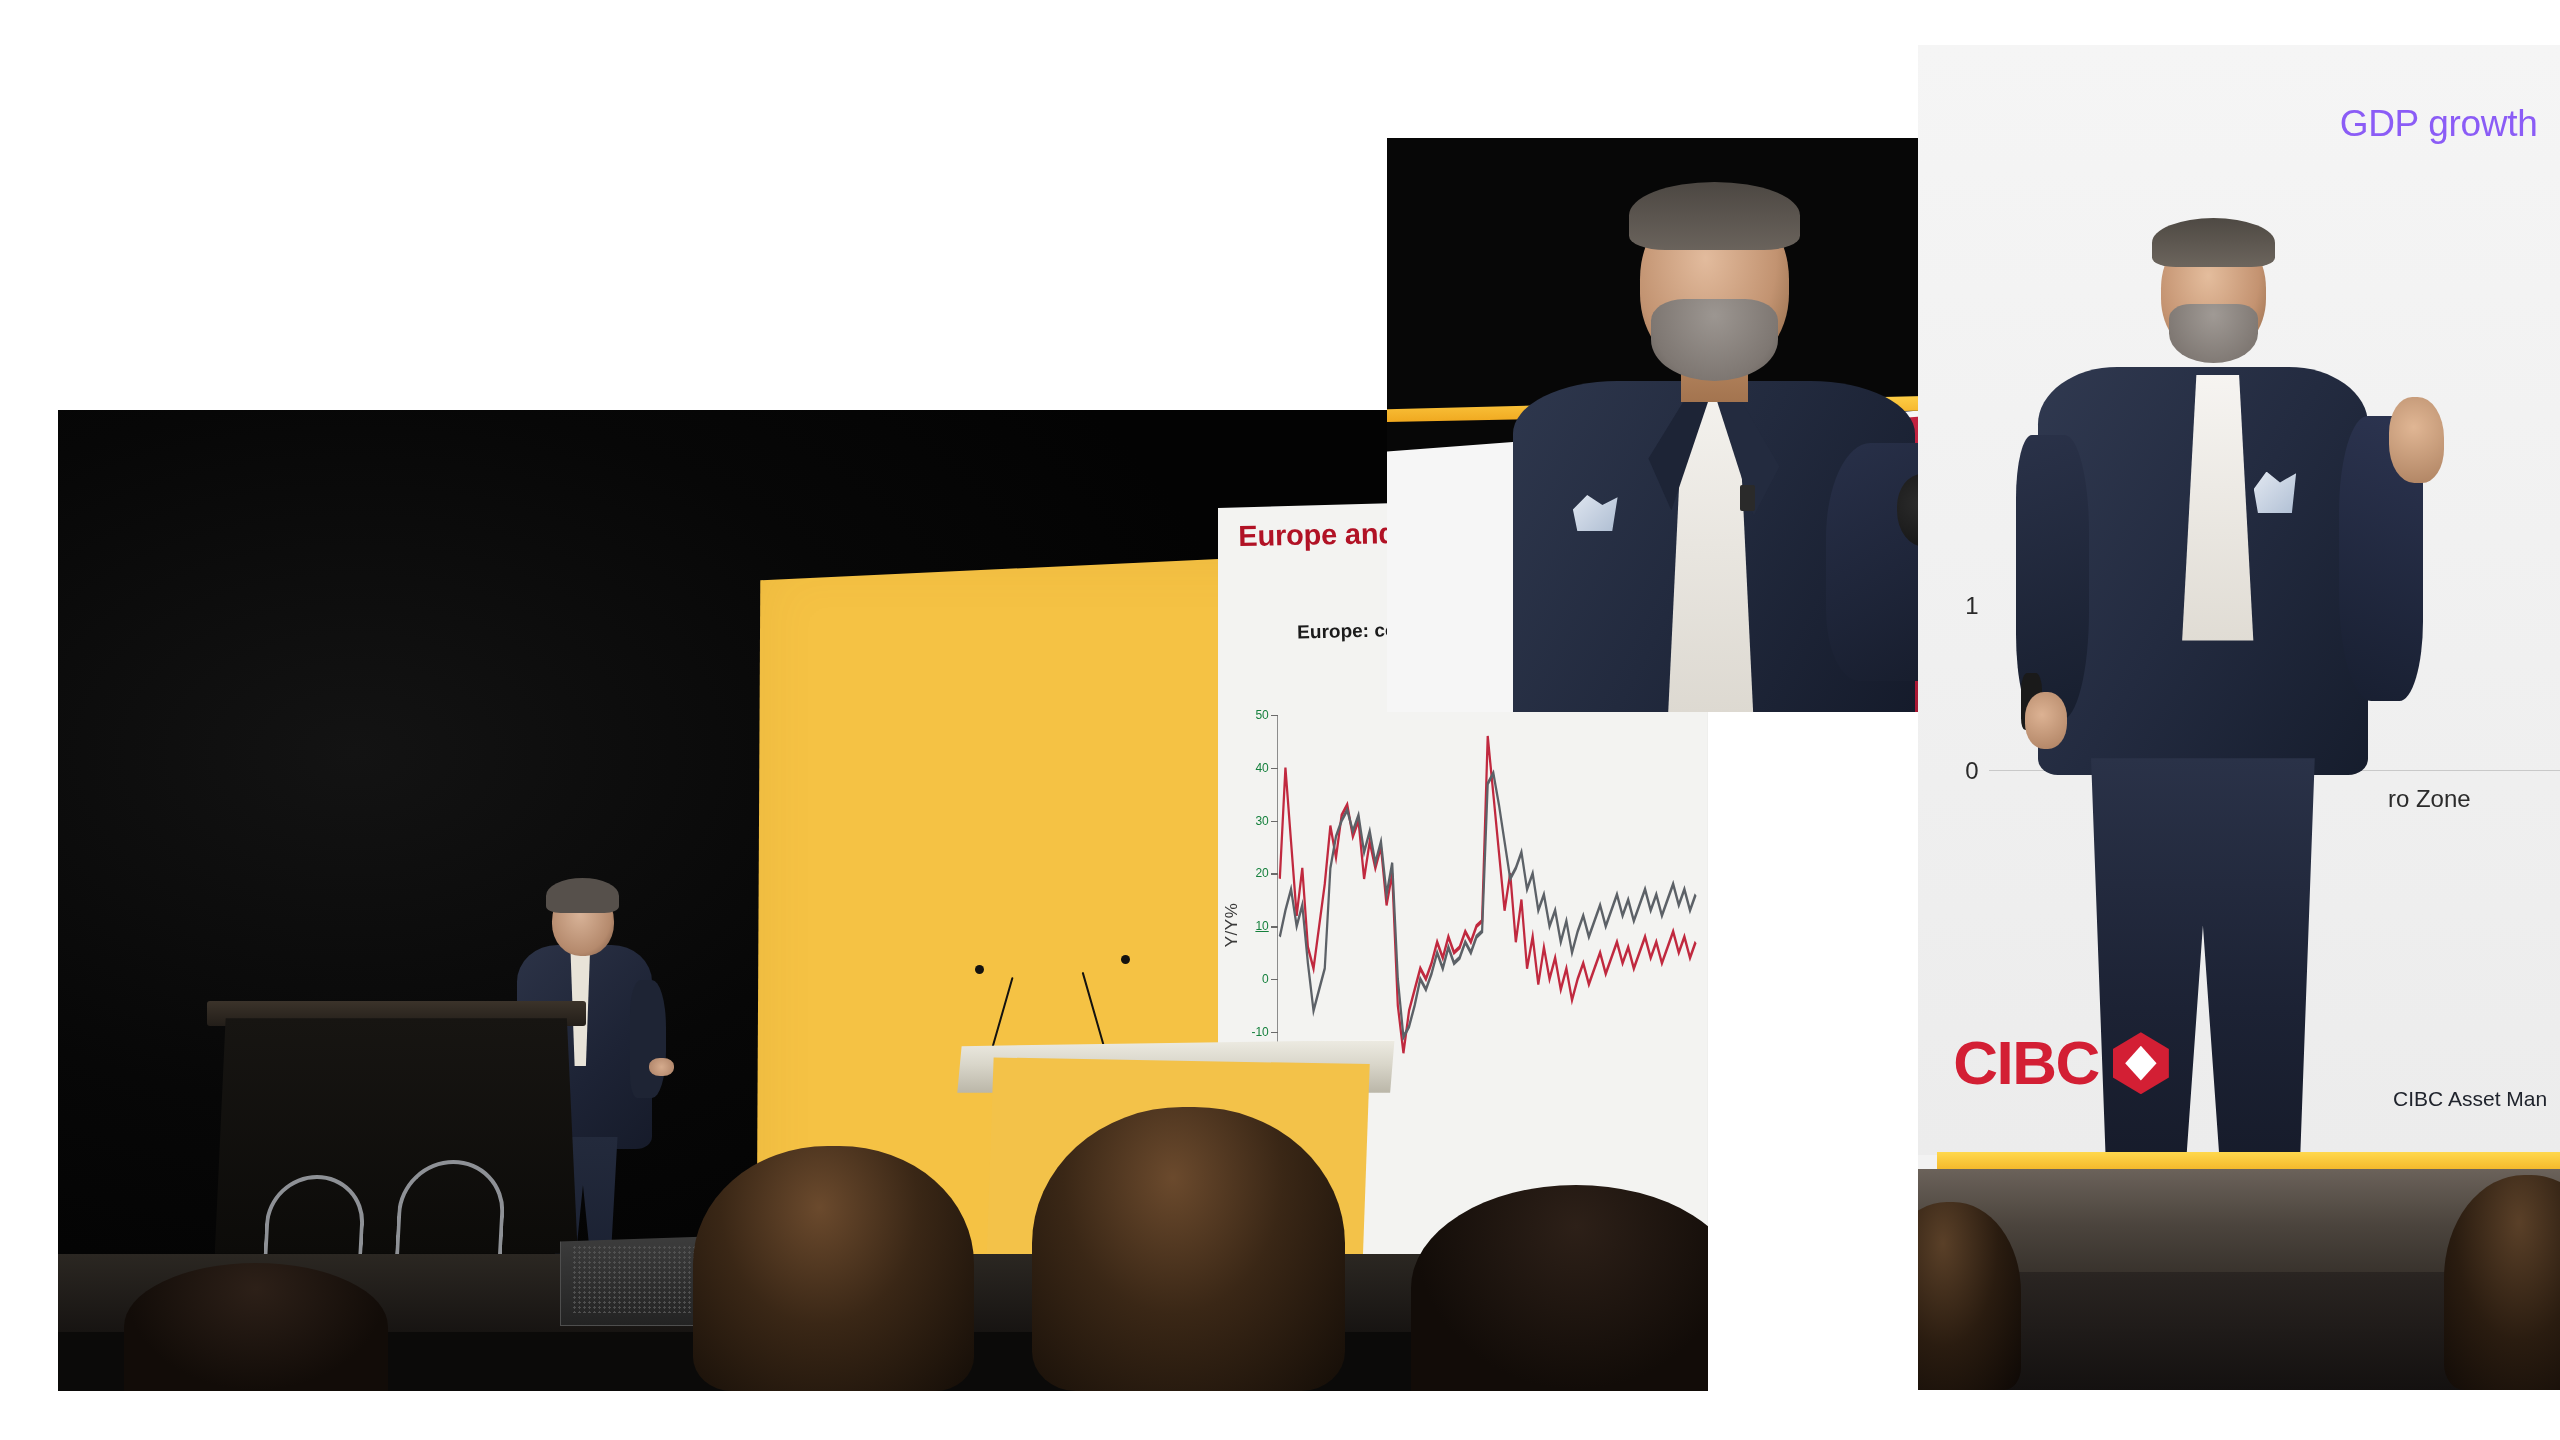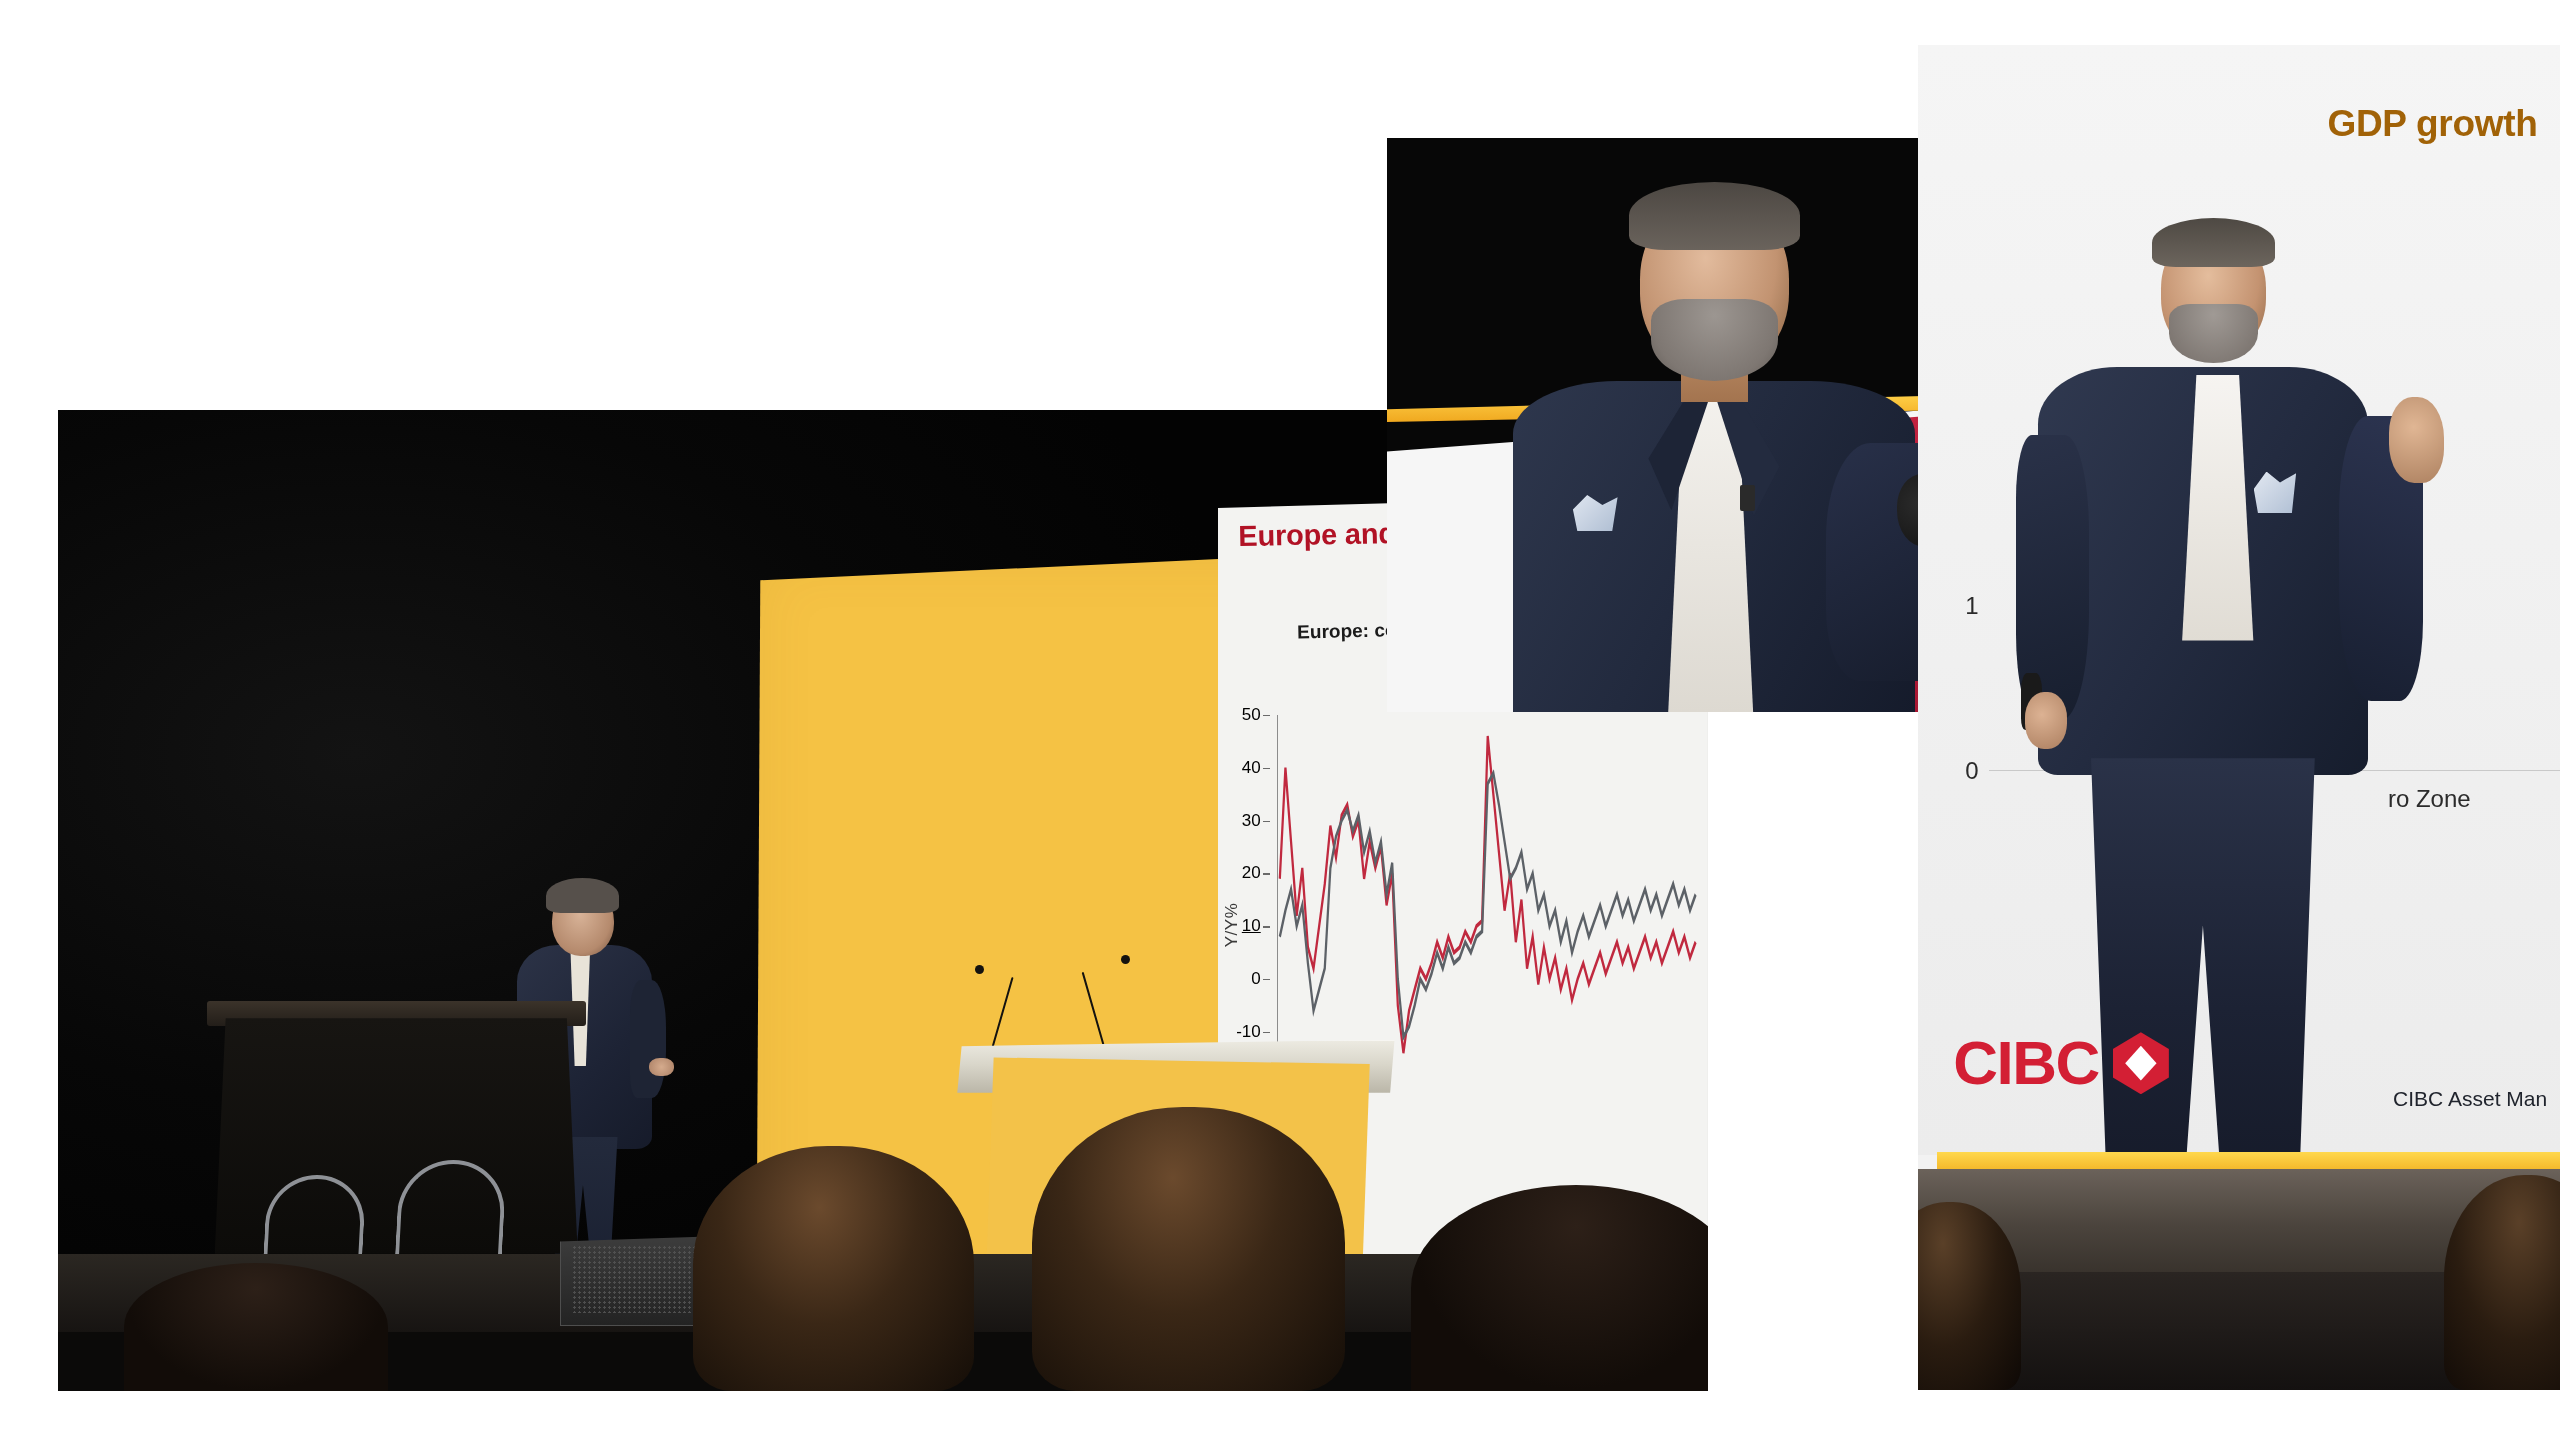--- a/index.html
+++ b/index.html
@@ -64,21 +64,21 @@
     line-height:1.5; transform: rotate(-1.3deg); transform-origin:left top;
   }
   
   .ws-plot { position:absolute; left:12%; top:26%; width:86%; height:56%; }
   .ws-ylab {
     position:absolute; left:-10.5%; top:42%;
     font-size:17px; color:#3a3a3a; transform: rotate(-90deg) translateX(-50%);
     transform-origin:left center; letter-spacing:0.5px;
   }
   .ws-ytick {
-    position:absolute; right:100%; margin-right:16px; font-size:17px; color:#000000;
+    position:absolute; right:100%; margin-right:8px; font-size:12px; color:#15803d;
     transform: translateY(-50%); white-space:nowrap;
   }
   .ws-ytick::after {
     content:""; position:absolute; left:calc(100% + 2px); top:50%;
     width:7px; height:1.5px; background:#6a6a6a;
   }
   .ws-axis-v { position:absolute; left:0; top:0; bottom:0; width:1.5px; background:#8c8c8c; }
   .ws-xtick {
     position:absolute; top:calc(100% + 14px); font-size:17px; color:#2e2e2e;
     transform: translateX(-50%); white-space:nowrap;
@@ -255,21 +255,21 @@
 
   
   #photo-right { left: 1918px; top: 45px; width: 642px; height: 1345px; }
   .rt-screen { position:absolute; inset:0; background:#f2f2f2; }
   .rt-screen-inner {
     position:absolute; left:0; top:0; width:100%; height:82.5%;
     background: linear-gradient(180deg,#f5f5f5 0%,#ececec 100%);
   }
   .rt-gdp-title {
     position:absolute; right:3.5%; top:4.3%;
-    font-size:37px; font-weight:700; color:#a16207; letter-spacing:-0.3px; white-space:nowrap;margin-left:12px;
+    font-size:37px; font-weight:400; color:#8b5cf6; letter-spacing:-0.3px; white-space:nowrap;margin-left:12px;
   }
   .rt-legend {
     position:absolute; top:10.3%; left:0; width:100%;
     display:flex; justify-content:center; gap:62px; padding:0 6%;
     font-size:22px; color:#1a1a1a; white-space:nowrap;
   }
   .rt-legend span.sw { display:inline-block; width:13px; height:13px; margin-right:7px; }
   .rt-chart { position:absolute; left:11%; top:27%; width:88%; height:27%; }
   .rt-ytick {
     position:absolute; right:calc(100% + 10px); font-size:24px; color:#2a2a2a;

